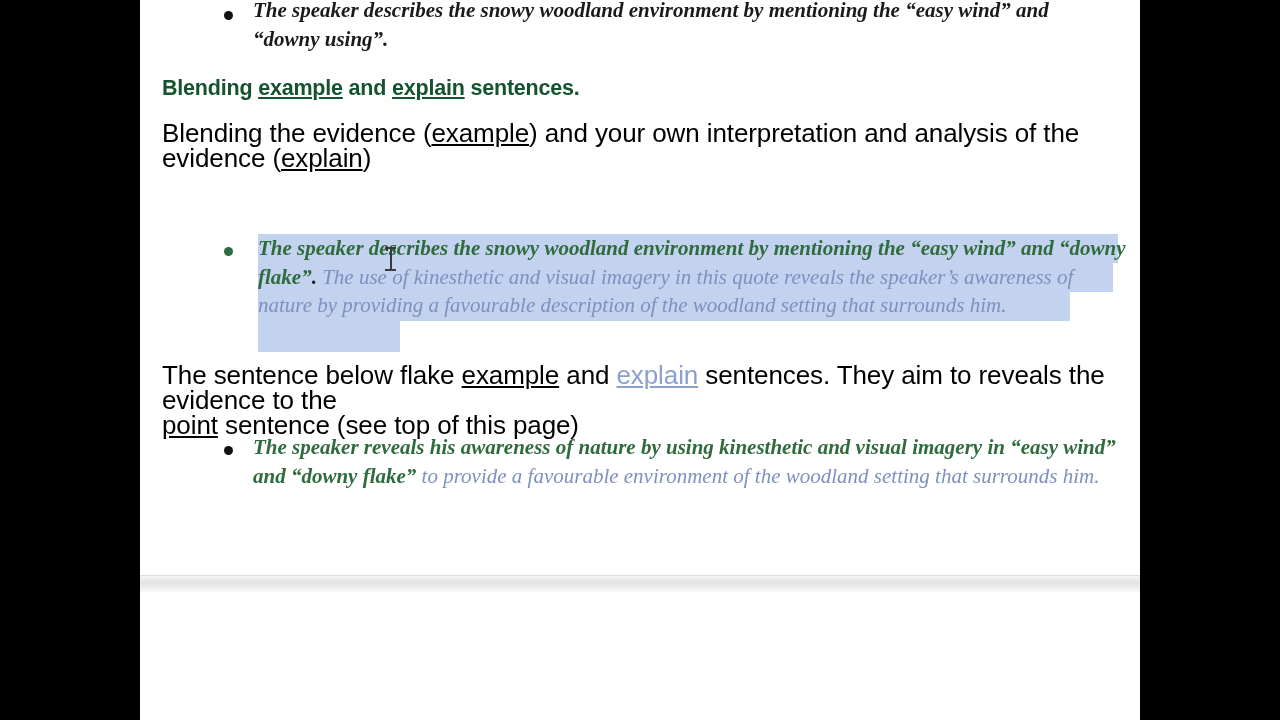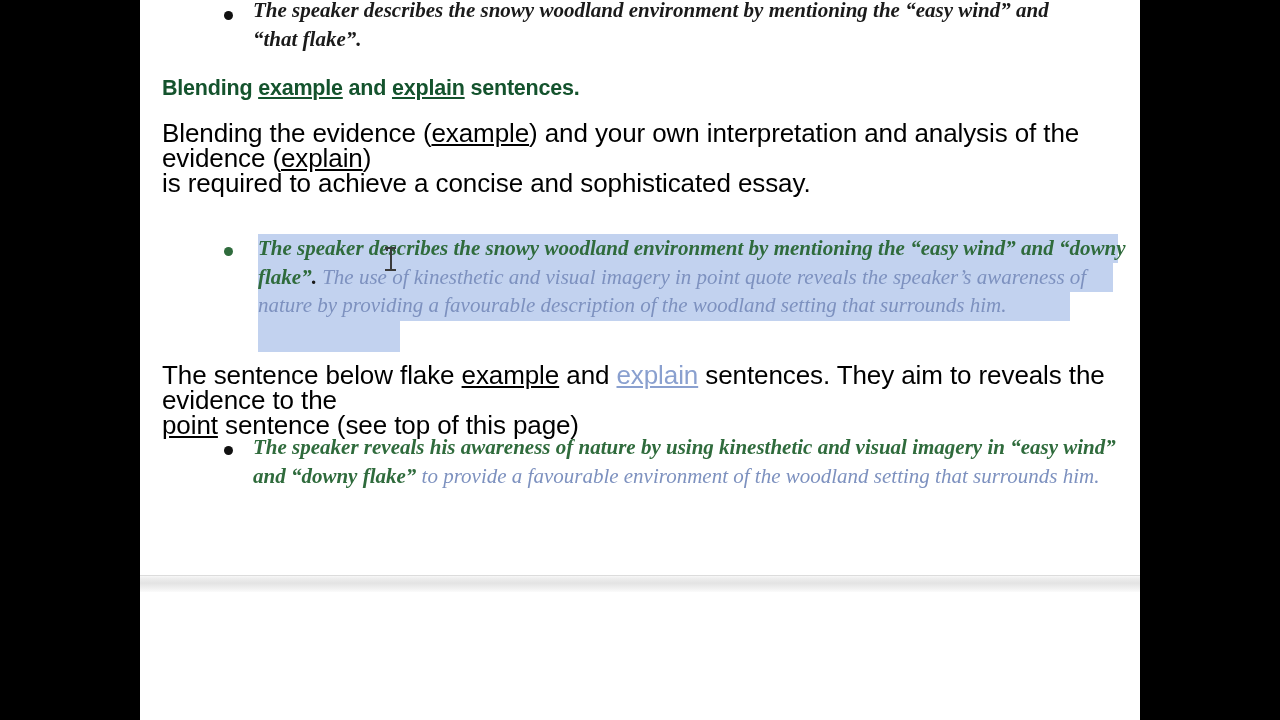--- a/index.html
+++ b/index.html
@@ -166,46 +166,45 @@
 <div id="stage">
 
   <div id="page">
 
     <div id="doc">
 
       <div class="bullet-row" style="left:0px; top:0px; width:1000px;">
         <span class="bullet-dot dot-black" style="left:84px; top:11px;"></span>
         <div class="serif-italic ex-black txt-layer" style="left:113px; top:-4px; width:870px;">
           <div>The speaker describes the snowy woodland environment by mentioning the “easy wind” and</div>
-          <div>“that flake”.</div>
+          <div>“downy using”.</div>
         </div>
       </div>
 
       <div class="heading txt-layer" style="left:22px; top:76px; width:900px;">
         <span>Blending </span><span class="u">example</span><span> and </span><span class="u">explain</span><span> sentences.</span>
       </div>
 
       <div class="body-text txt-layer" style="left:22px; top:121px; width:960px;">
         <div>
           <span>Blending the evidence (</span><span class="u">example</span><span>) and your own interpretation and analysis of the evidence (</span><span class="u">explain</span><span>)</span>
         </div>
-        <div>is required to achieve a concise and sophisticated essay.</div>
       </div>
 
 
       <div class="sel" style="left:118px; top:234px; width:860px; height:29px;"></div>
       <div class="sel" style="left:118px; top:263px; width:855px; height:29px;"></div>
       <div class="sel" style="left:118px; top:292px; width:812px; height:29px;"></div>
       <div class="sel" style="left:118px; top:321px; width:142px; height:31px;"></div>
 
       <div class="bullet-row" style="left:0px; top:238px; width:1000px;">
         <span class="bullet-dot dot-green" style="left:84px; top:9px;"></span>
         <div class="serif-italic txt-layer" style="left:118px; top:-4px; width:870px;">
           <span class="ex-green">The speaker describes the snowy woodland environment by mentioning the “easy wind” and</span>
-          <span class="ex-green">“downy flake”</span><span class="ex-black">.</span><span class="ex-blue"> The use of kinesthetic and visual imagery in point quote reveals the speaker’s</span>
+          <span class="ex-green">“downy flake”</span><span class="ex-black">.</span><span class="ex-blue"> The use of kinesthetic and visual imagery in this quote reveals the speaker’s</span>
           <span class="ex-blue">awareness of nature by providing a favourable description of the woodland setting that</span>
           <span class="ex-blue">surrounds him.</span>
         </div>
       </div>
 
       <div id="ibeam" style="left:245px; top:246px;">
         <div class="capt"></div>
         <div class="w1"></div>
         <div class="w2"></div>
         <div class="stem"></div>

